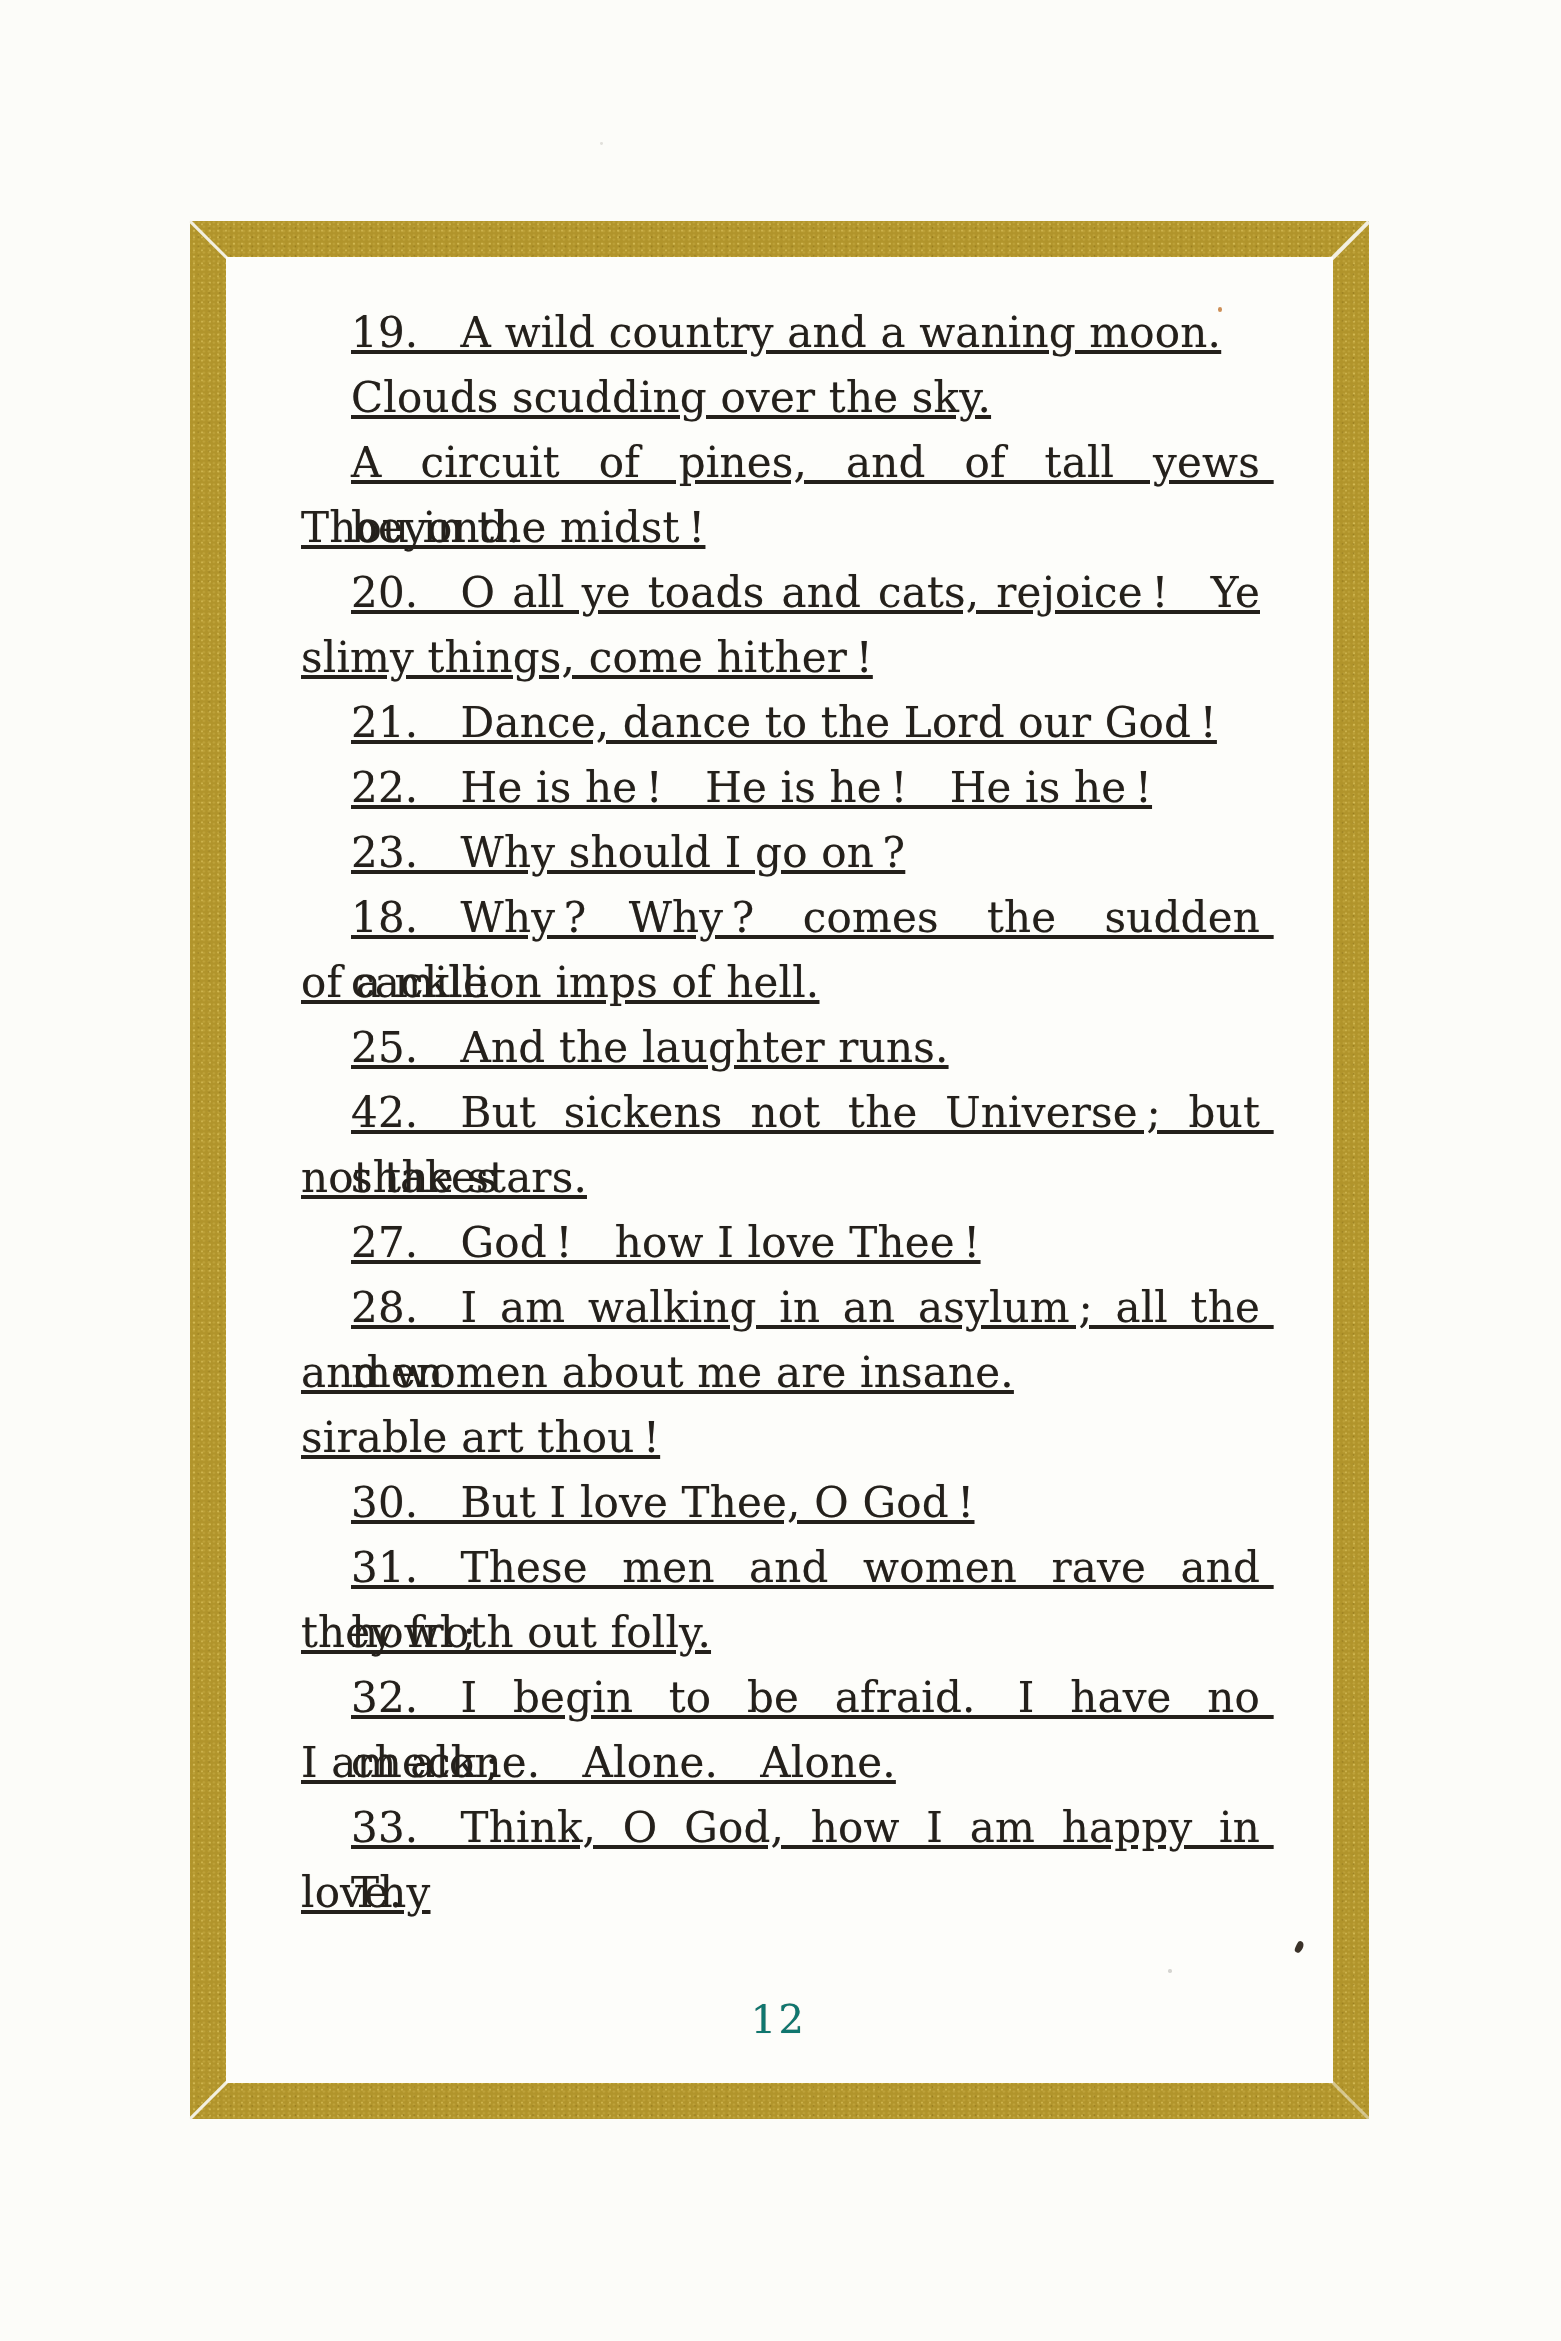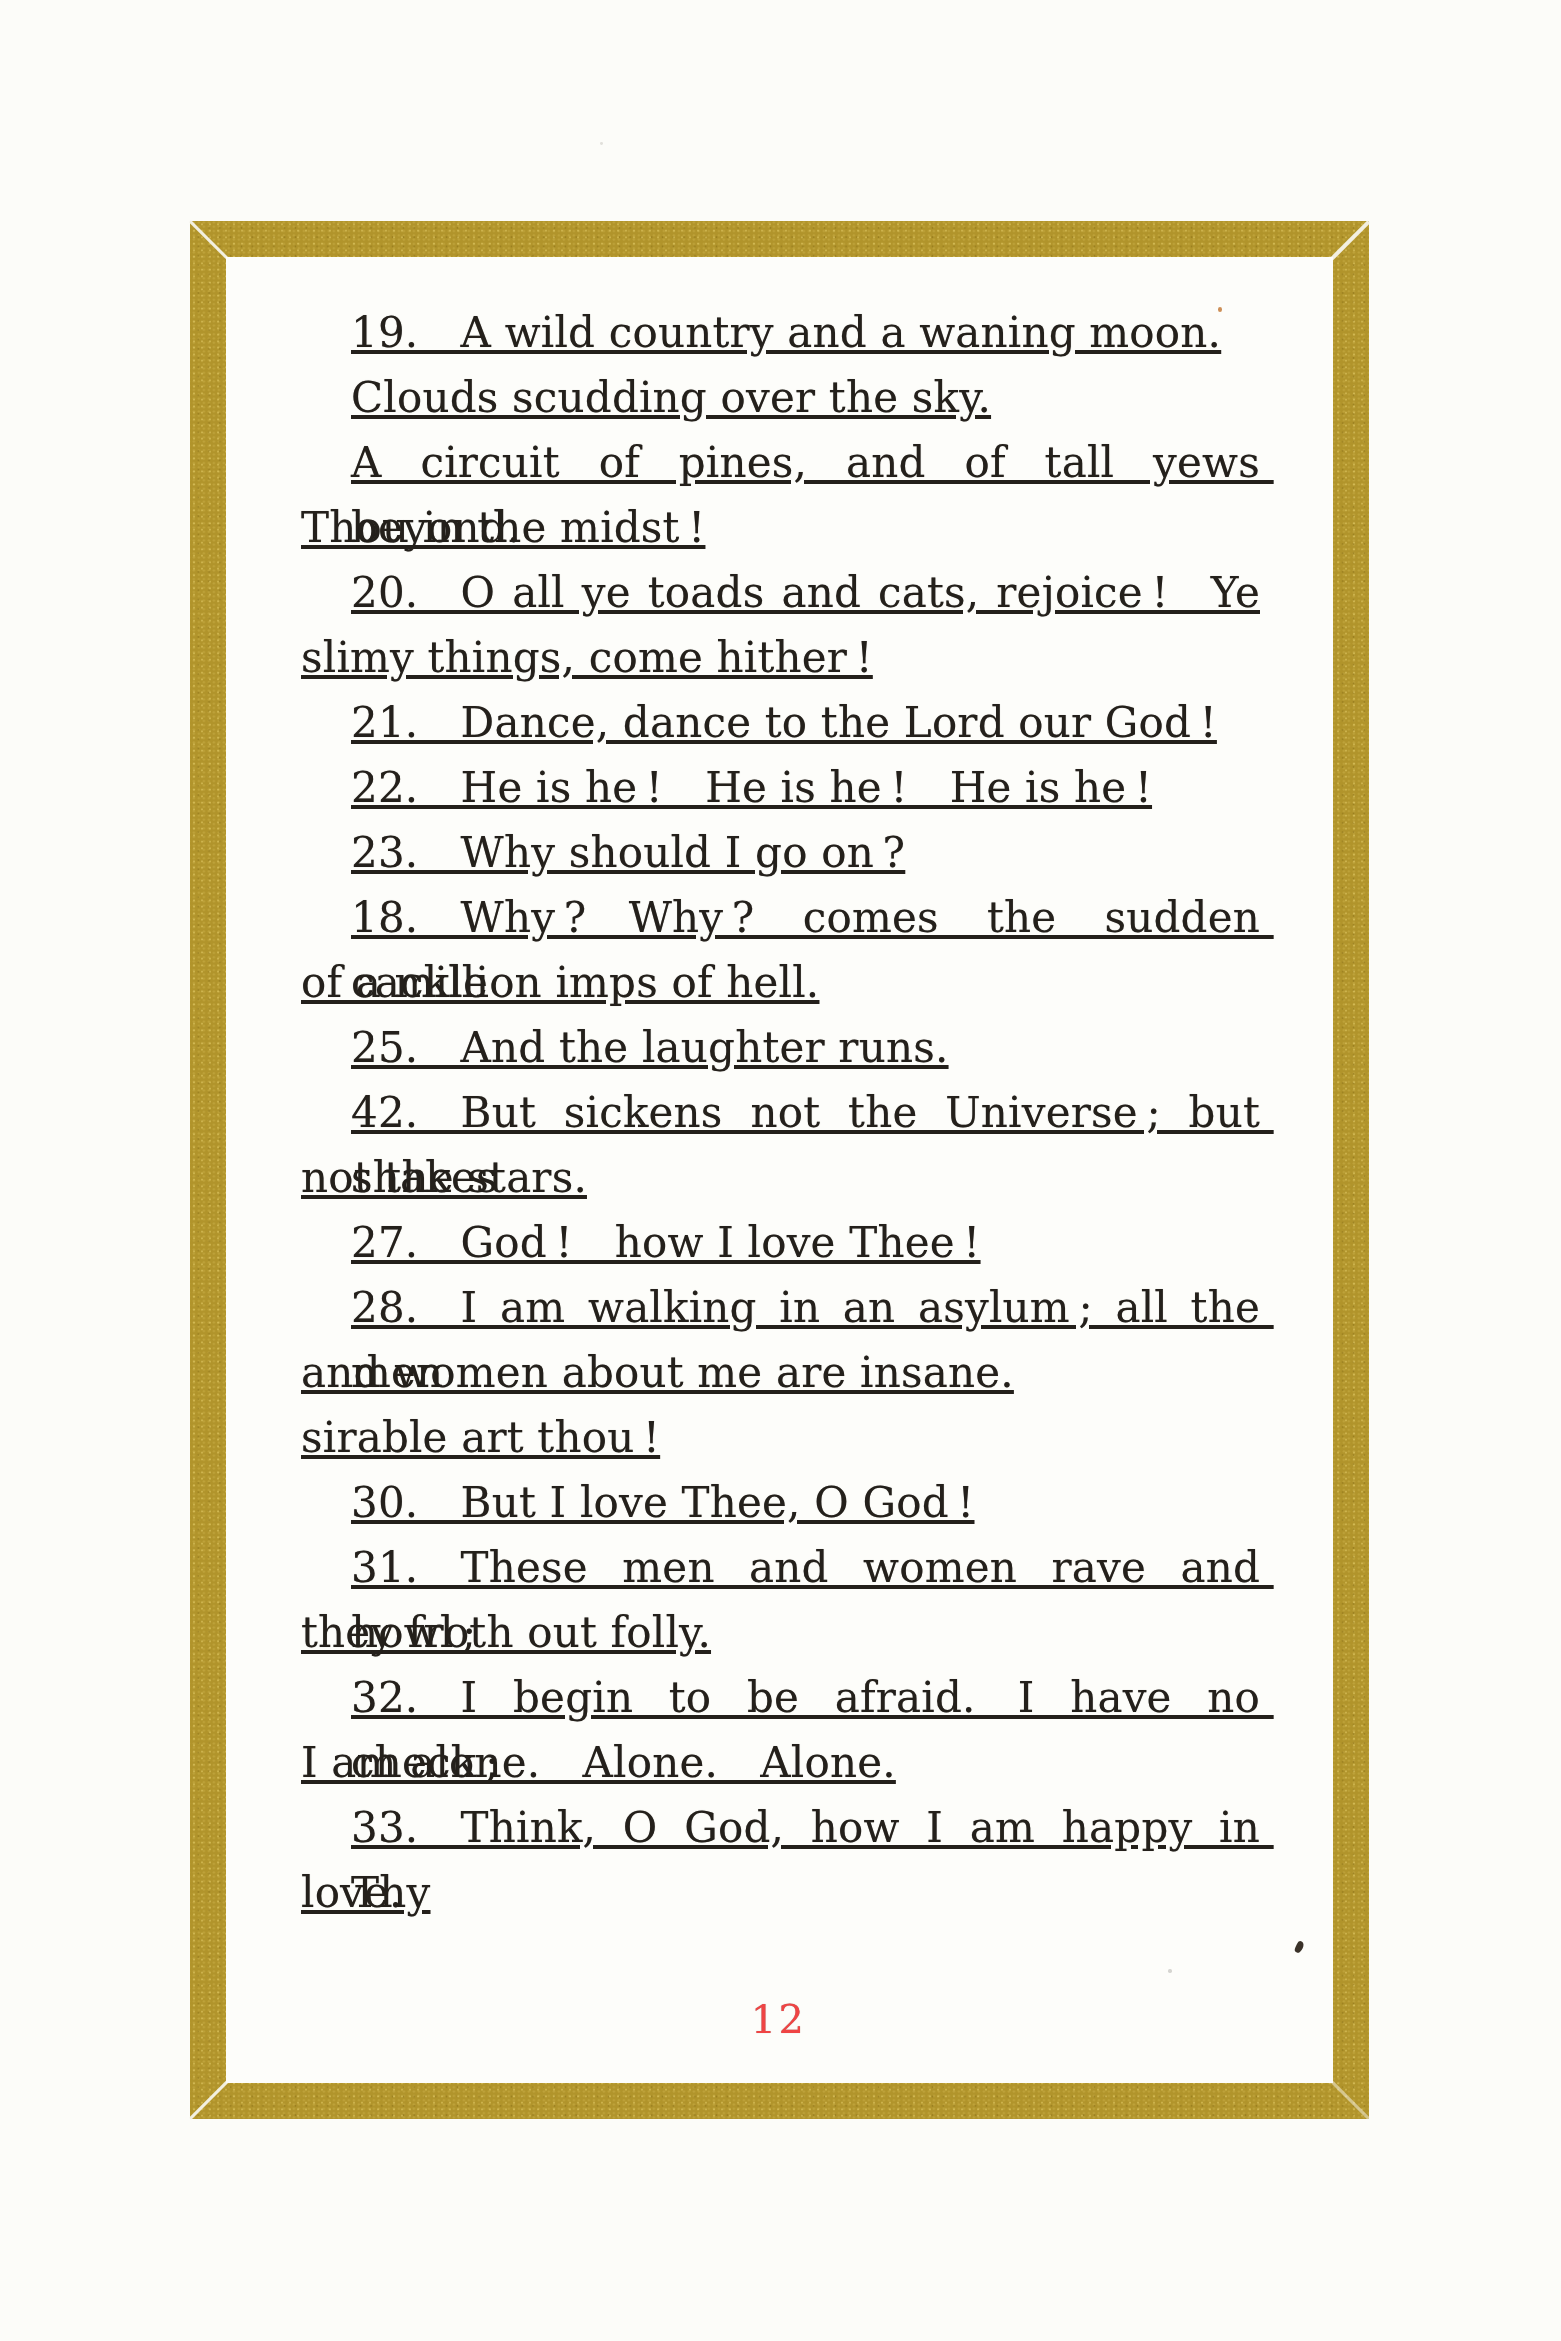--- a/index.html
+++ b/index.html
@@ -49,21 +49,21 @@
   .line.indent{padding-left:50px;}
   .line.justify{
     text-align:justify;
     text-align-last:justify;
     text-justify:inter-word;
   }
   .page-number{
     position:absolute;left:226px;top:1987px;width:1105px;height:65px;
     line-height:65px;text-align:center;
     font-size:40px;letter-spacing:2.2px;
-    color:#ef4444;text-shadow:0 0 0.7px rgba(36,30,24,.45);
+    color:#0f766e;text-shadow:0 0 0.7px rgba(36,30,24,.45);
   }
   
   .speck{position:absolute;border-radius:50%;}
   .speck.s1{left:1218px;top:307px;width:4.3px;height:5px;background:#c47b3a;opacity:.85;}
   .speck.s2{left:1296px;top:1941px;width:6.5px;height:11.5px;background:#3a3229;border-radius:45% 55% 60% 40%;transform:rotate(24deg);}
   .speck.s3{left:1168px;top:1969px;width:3.6px;height:3.6px;background:#8d8a83;opacity:.35;}
   .speck.s4{left:600px;top:142px;width:2.9px;height:2.9px;background:#b9b6ae;opacity:.4;}
 </style>
 </head>
 <body>

